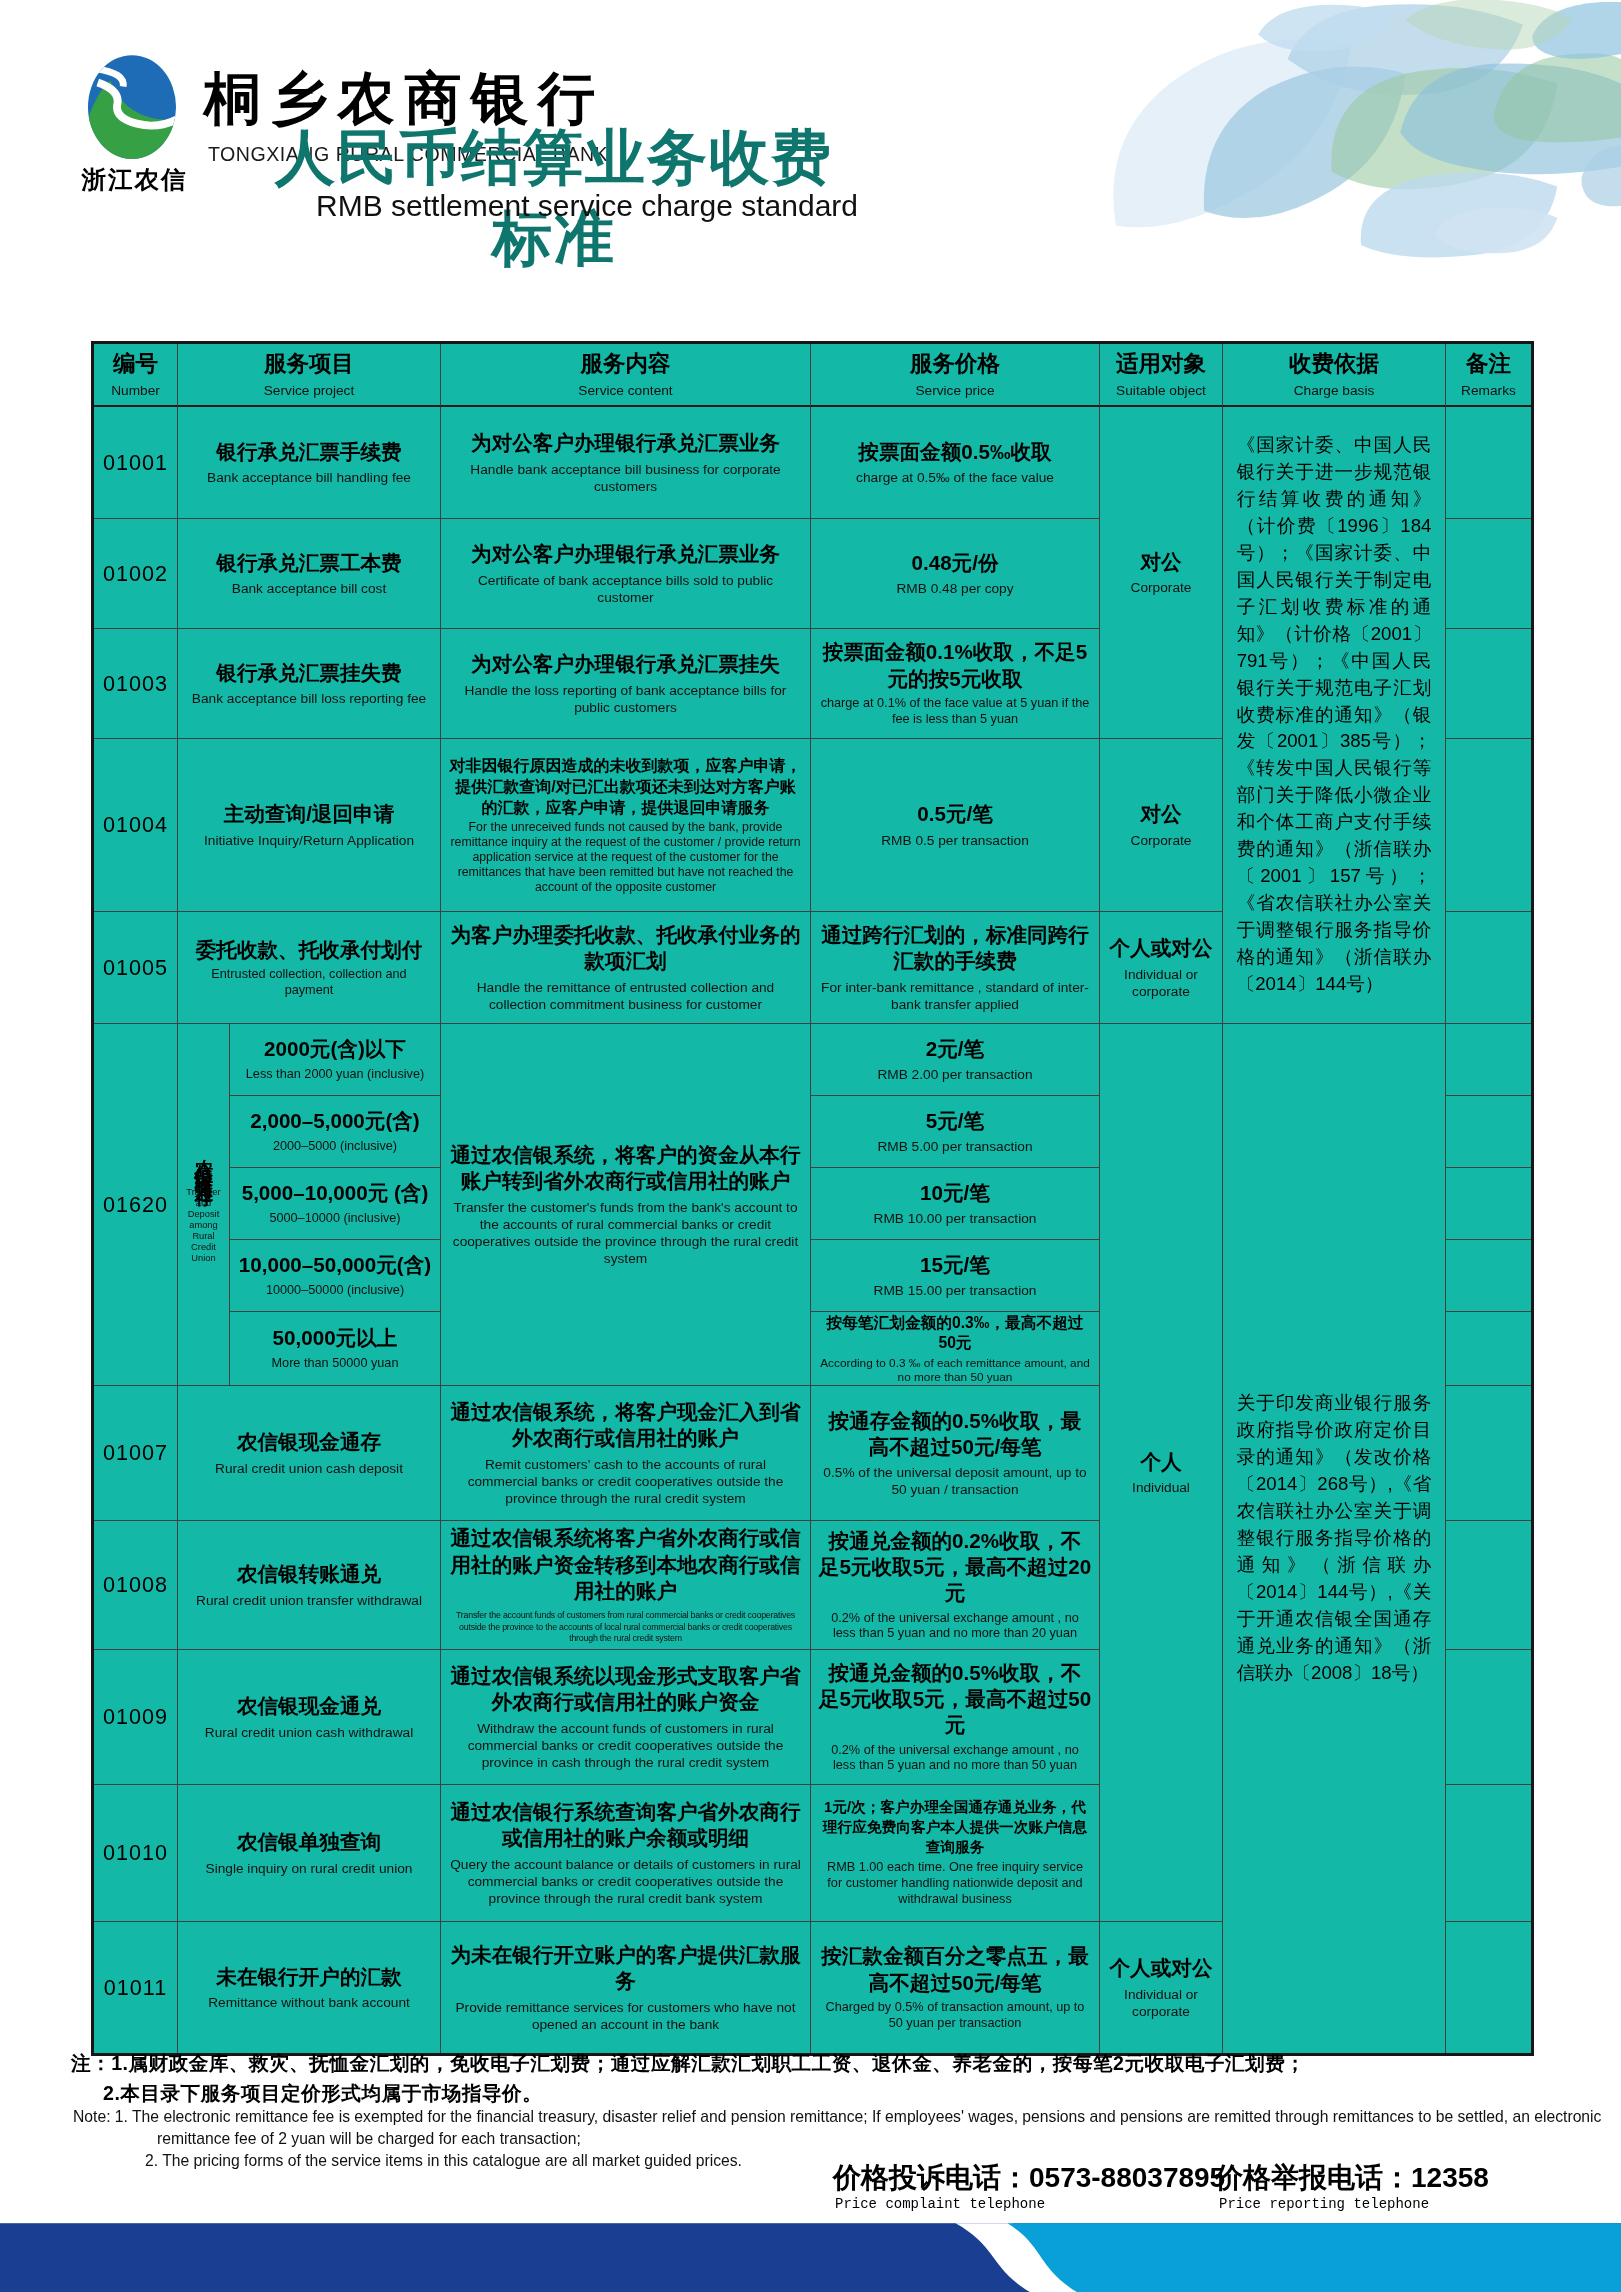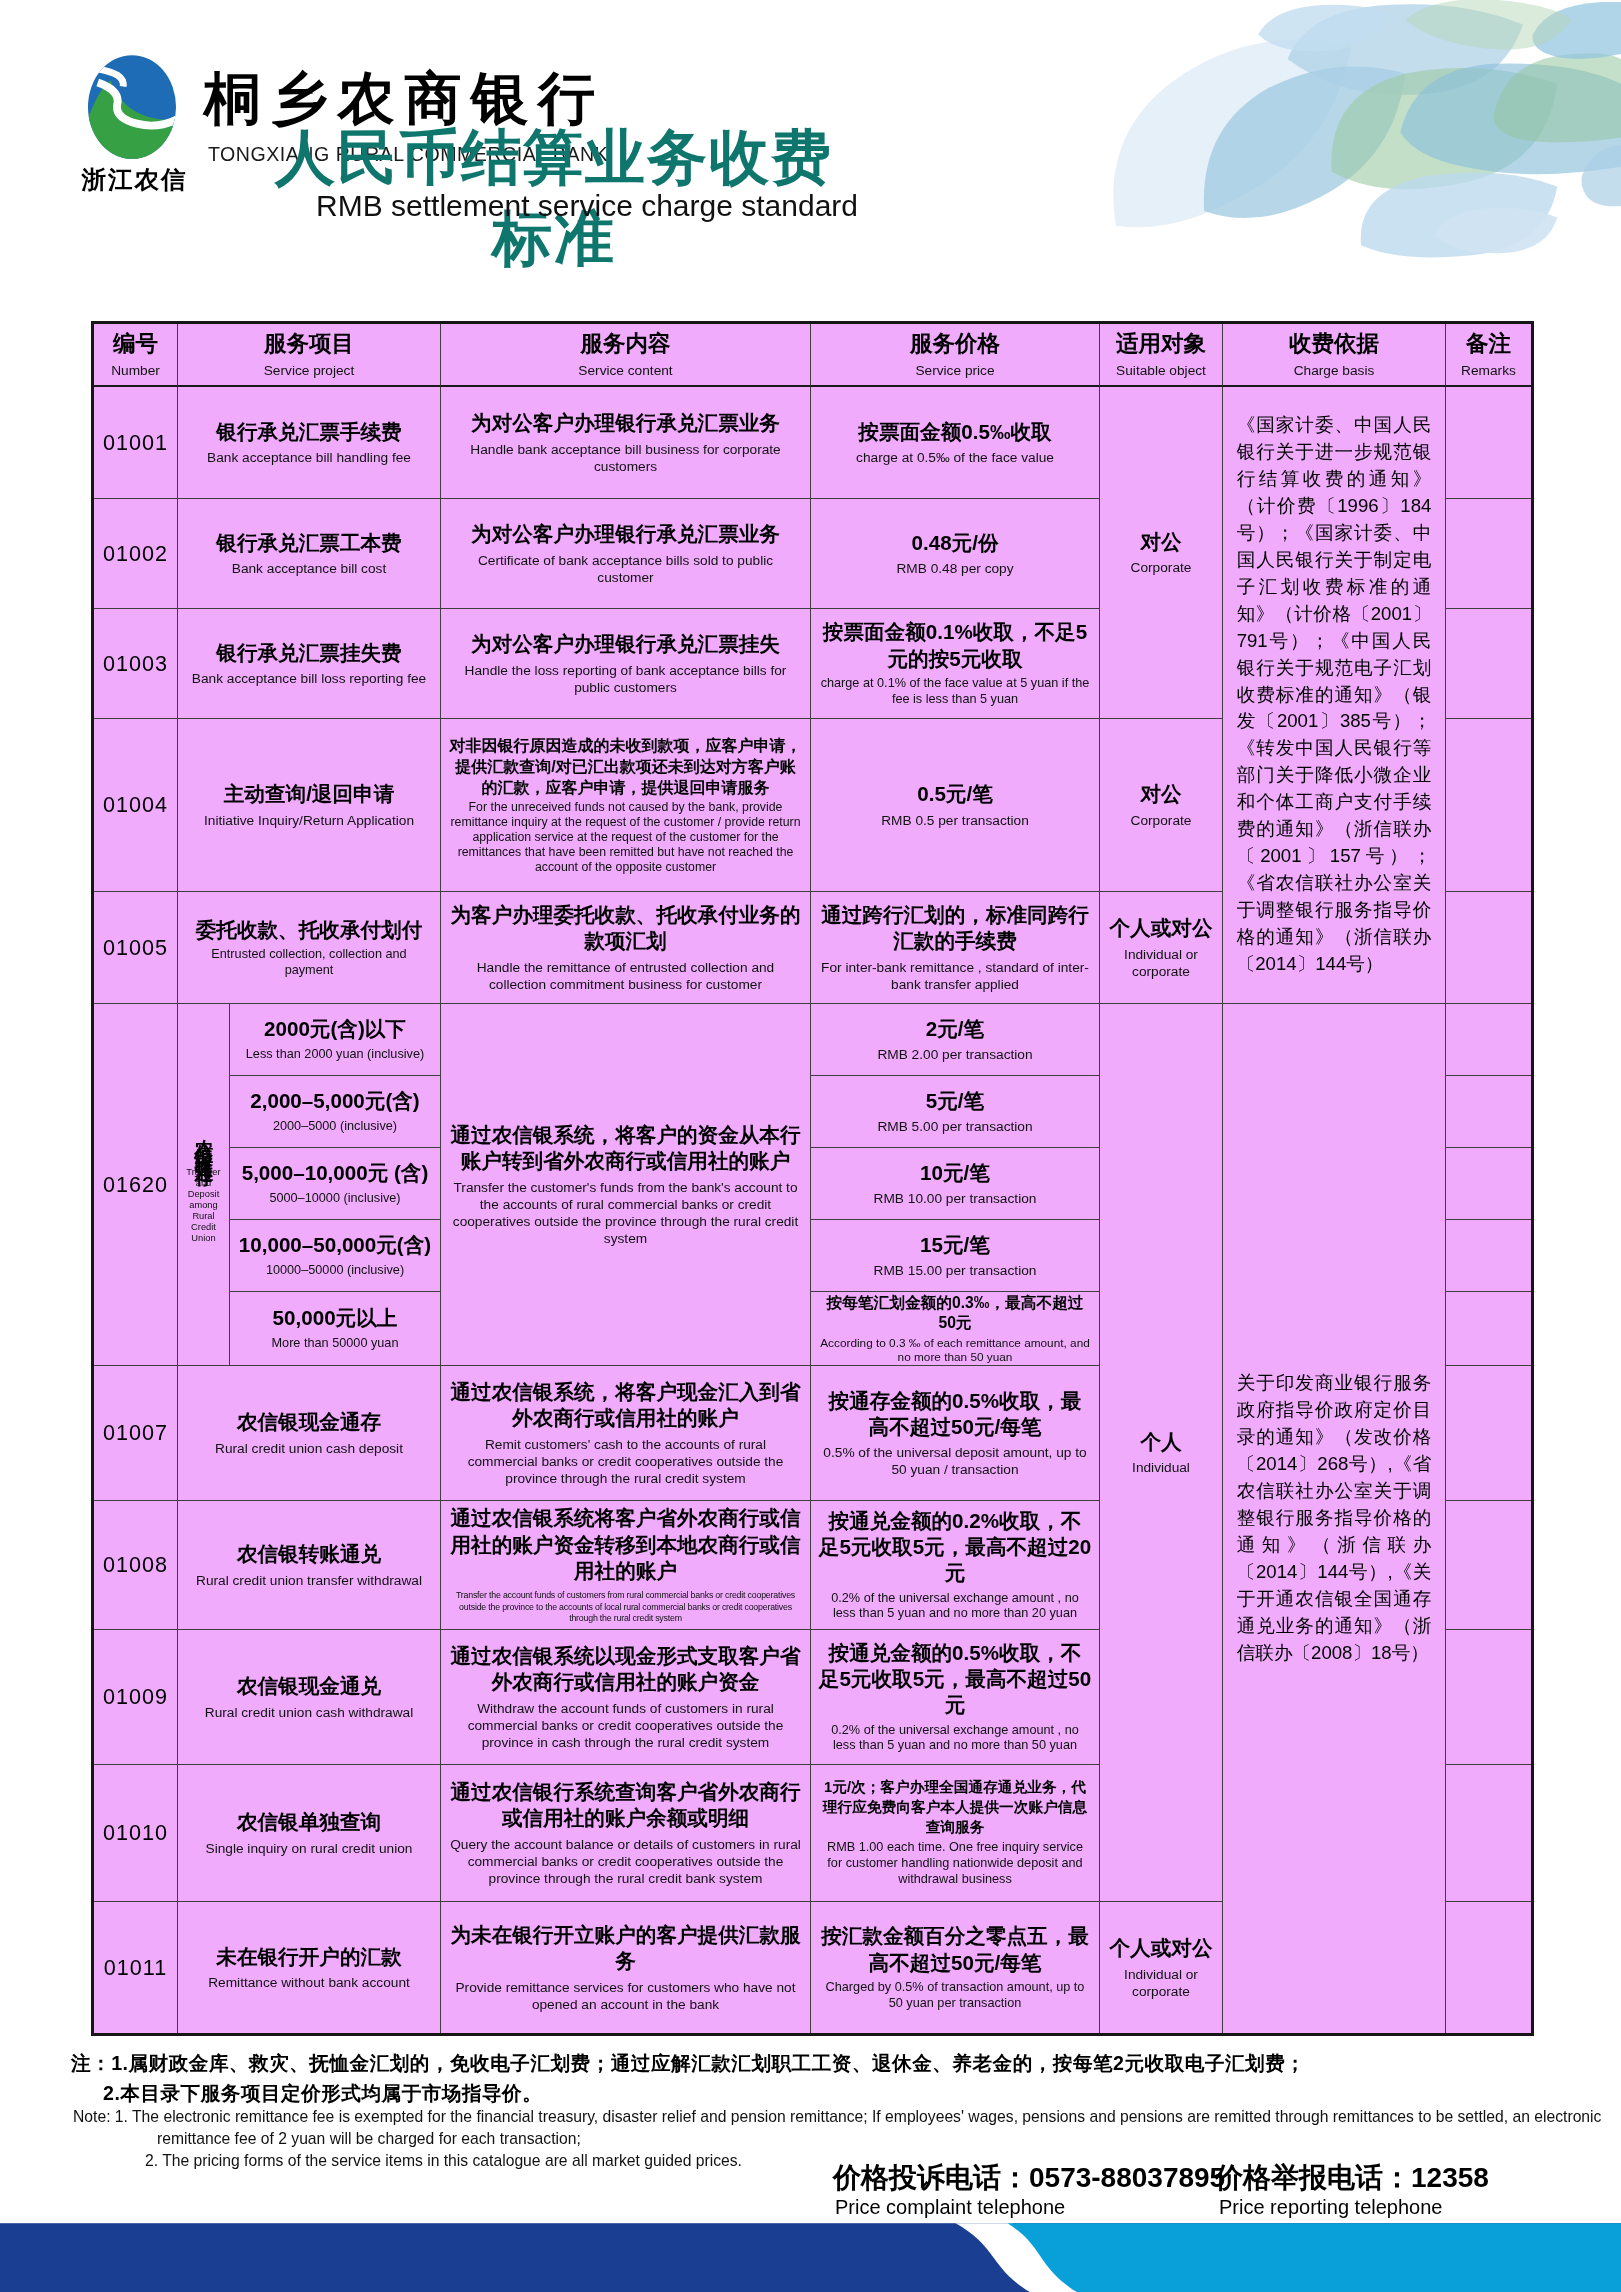--- a/index.html
+++ b/index.html
@@ -11,25 +11,25 @@
         font-size:24.5px;font-weight:bold;letter-spacing:2px;}
   .bank-zh{position:absolute;left:204px;top:61px;font-family:"DejaVu Serif","Liberation Serif",serif;
         font-size:57px;font-weight:bold;letter-spacing:9.8px;}
   .bank-en{position:absolute;left:208px;top:143px;font-size:19.6px;letter-spacing:0.5px;color:#1a1a1a;}
   .title-zh{position:absolute;left:250px;top:118px;width:608px;text-align:center;
         font-size:60px;font-weight:bold;color:#0f766e;letter-spacing:2px;}
   .title-en{position:absolute;left:250px;top:189px;width:608px;text-align:right;
         font-size:30px;color:#111;}
   .deco{position:absolute;top:0;right:0;}
   
-  .tbl{position:absolute;left:91px;top:321px;
+  .tbl{position:absolute;left:91px;top:341px;
        display:grid;
        grid-template-columns:84px 52px 211px 370px 289px 123px 223px 85px;
        grid-template-rows:63px 112px 110px 110px 173px 112px 72px 72px 72px 72px 74px 135px 129px 135px 137px 131px;
-       border:3.9px solid #161616;background:#f0abfc;}
+       border:3.9px solid #161616;background:#14b8a6;}
   .c{border-right:1px solid #3f3f3f;border-bottom:1px solid #3f3f3f;
      display:flex;flex-direction:column;align-items:center;justify-content:center;
      text-align:center;padding:2.9px 7.8px;gap:3.9px;box-sizing:border-box;overflow:hidden;}
   .hd{border-bottom:2.5px solid #1a1a1a;}
   .hd .zh{font-size:22.5px;}
   .zh{font-size:20.6px;font-weight:bold;line-height:1.28;}
   .en{font-size:13.7px;line-height:1.25;color:#111;}
   .num{font-size:21.6px;letter-spacing:1px;}
   .lastcol{border-right:none;}
   .lastrow{border-bottom:none;}
@@ -41,21 +41,21 @@
   .en-price-sm{font-size:11.8px;line-height:1.2;color:#111;}
   .zh-1010{font-size:14.7px;font-weight:bold;line-height:1.35;}
   .vlabel{writing-mode:vertical-rl;text-orientation:upright;font-size:18.6px;font-weight:bold;
           letter-spacing:4.9px;line-height:1;}
   .vlabel-en{font-size:9.3px;line-height:1.2;color:#111;}
   .en-13{font-size:12.7px;line-height:1.25;color:#111;}
   
   .note{position:absolute;font-size:19.6px;font-weight:bold;letter-spacing:0.5px;}
   .note-en{position:absolute;font-size:15.7px;font-weight:normal;color:#111;letter-spacing:0;}
   .phone-zh{position:absolute;font-size:28px;font-weight:bold;}
-  .phone-en{position:absolute;font-size:20px;}
+  .phone-en{position:absolute;font-size:14px;font-family:Liberation Mono, monospace;}
   .band{position:absolute;left:0;bottom:0;}
 </style>
 </head>
 <body>
 
 <div class="page">
 
   <svg class="deco" width="510" height="263" viewBox="0 0 520 268">
     <g>
       <path d="M5 230 Q-10 140 60 85 Q140 25 245 45 Q230 140 150 190 Q70 240 5 230Z" fill="#dcebf7" opacity="0.75"></path>

